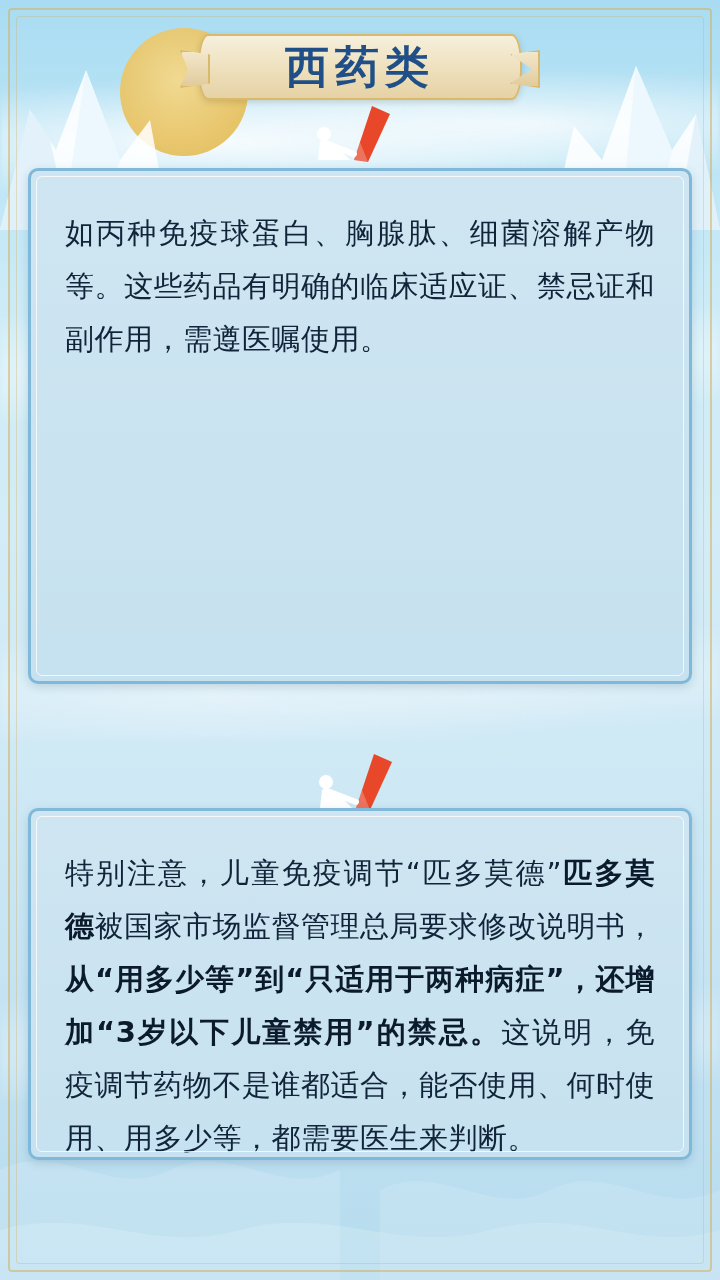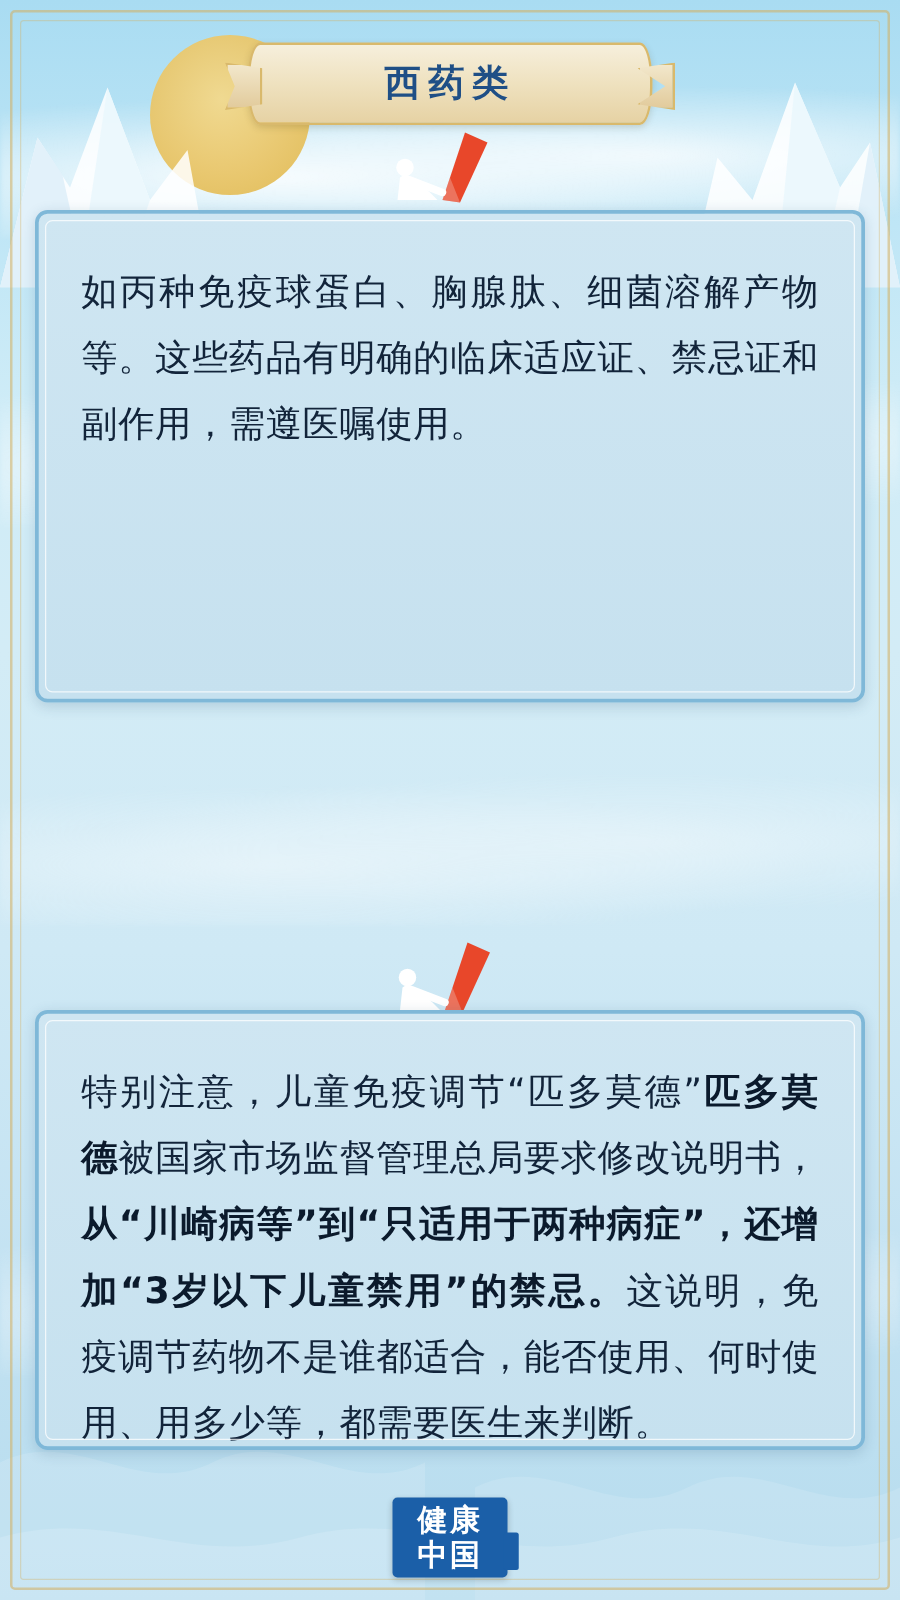--- a/index.html
+++ b/index.html
@@ -121,21 +121,21 @@
   }
   .title-banner:before {
     left: -20px;
     clip-path: polygon(0 0, 100% 12%, 100% 88%, 0 100%, 26% 50%);
   }
   .title-banner:after {
     right: -20px;
     clip-path: polygon(100% 0, 100% 100%, 0 88%, 74% 50%, 0 12%);
   }
   .title-text {
-    font-size: 29px;
+    font-size: 44px;
     font-weight: bold;
     color: #1f4f86;
     letter-spacing: 6px;
     font-family: Liberation Serif, serif;
   }
 
   
   .figure {
     position: absolute;
     width: 90px;
@@ -159,21 +159,21 @@
     content: "";
     position: absolute;
     inset: 5px;
     border: 1px solid rgba(255,255,255,.75);
     border-radius: 6px;
     pointer-events: none;
   }
   .card-inner {
     padding: 36px 34px 30px 34px;
   }
-  .card1 { top: 168px; height: 394px; }
+  .card1 { top: 168px; height: 516px; }
   .card2 { top: 808px; height: 352px; }
 
   .para {
     font-size: 29px;
     line-height: 53px;
     color: #12243a;
     margin: 0 0 34px 0;
     text-align: justify;
     letter-spacing: .5px;
     font-family: "DejaVu Sans", "Liberation Sans", sans-serif;
@@ -271,23 +271,19 @@
     <polygon points="44,56 62,2 80,10 58,58" fill="#e8472a"></polygon>
     <polygon points="44,56 50,38 58,58" fill="#f7f7f7" opacity=".25"></polygon>
     <circle cx="14" cy="30" r="7" fill="#ffffff"></circle>
     <path d="M10,38 Q14,34 20,38 L34,50 L40,56 L8,56 Z" fill="#ffffff"></path>
     <path d="M18,40 L44,50" stroke="#ffffff" stroke-width="6" stroke-linecap="round"></path>
   </svg>
 
   <div class="card card2">
     <div class="card-inner">
       <p class="para">
-        <span>特别注意，儿童免疫调节“匹多莫德”</span><b>匹多莫德</b><span>被国家市场监督管理总局要求修改说明书，</span><b>从“川崎病等”到“只适用于两种病症”，还增加“3岁以下儿童禁用”的禁忌。</b><span>这说明，免疫调节药物不是谁都适合，能否使用、何时使用、用多少等，都需要医生来判断。</span>
+        <span>特别注意，儿童免疫调节“匹多莫德”</span><b>匹多莫德</b><span>被国家市场监督管理总局要求修改说明书，</span><b>从“用多少等”到“只适用于两种病症”，还增加“3岁以下儿童禁用”的禁忌。</b><span>这说明，免疫调节药物不是谁都适合，能否使用、何时使用、用多少等，都需要医生来判断。</span>
       </p>
     </div>
   </div>
 
-  <div class="footer-logo">
-    <span class="ln">健康</span>
-    <span class="ln">中国</span>
-  </div>
 
 </div>
 
 </body></html>

